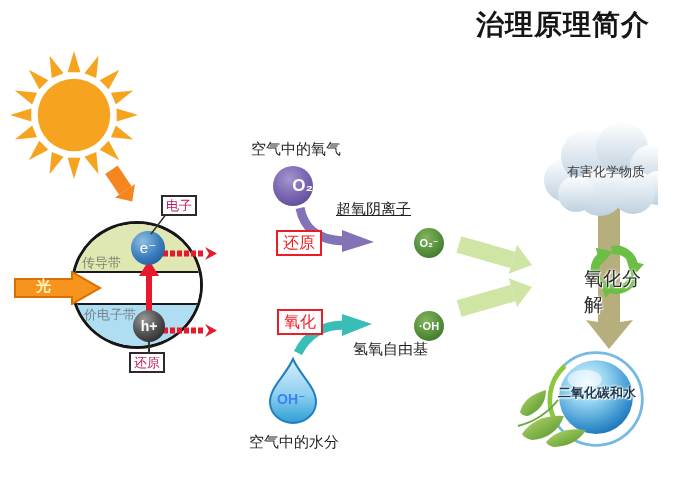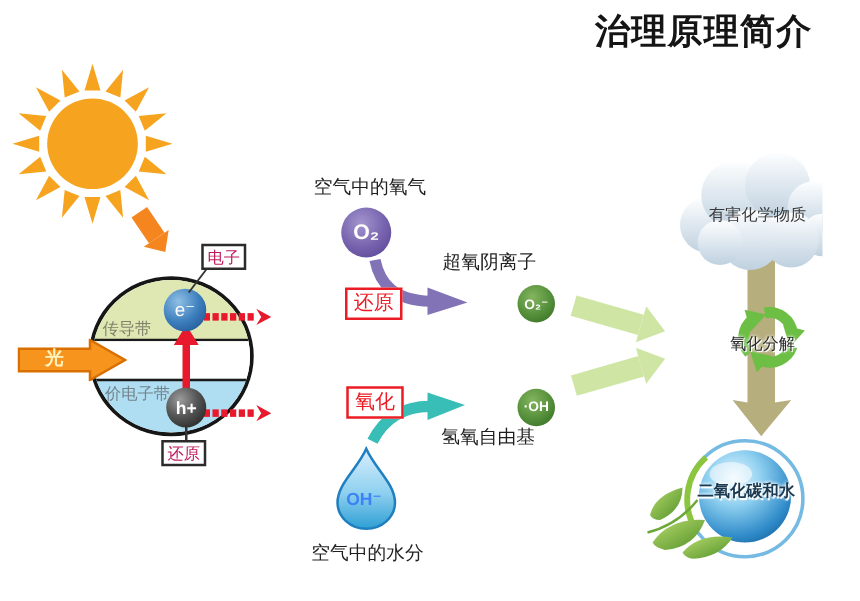--- a/index.html
+++ b/index.html
@@ -154,27 +154,27 @@
   <div class="conn-v" style="left:148px; top:341px; height:12px;"></div>
   <div class="kbox" style="left:129px; top:352px;">还原</div>
 
   <div class="abs lbl" style="left:251px; top:140px;">空气中的氧气</div>
 
   <svg class="abs" style="left:292px; top:206px;" width="92" height="46" viewBox="0 0 92 46">
     <path d="M8,2 C12,22 24,34 52,35" stroke="#8273B6" stroke-width="9" fill="none"></path>
     <polygon points="50,24 82,36 50,46" fill="#8273B6"></polygon>
   </svg>
 
-  <div class="ball ball-o2" style="left:273px; top:166px;">
+  <div class="ball ball-o2" style="left:273px; top:166px;justify-content:flex-end;">
     <span>O₂</span>
   </div>
 
   <div class="rbox" style="left:276px; top:230px;">还原</div>
 
-  <div class="abs lbl" style="left:354px; top:200px;">超氧阴离子</div>
+  <div class="abs lbl" style="left:336px; top:200px;text-decoration:underline;">超氧阴离子</div>
   <div class="ball ball-g" style="left:382px; top:228px;">
     <span>O₂⁻</span>
   </div>
 
   <svg class="abs" style="left:290px; top:307px;" width="92" height="50" viewBox="0 0 92 50">
     <path d="M8,46 C18,26 34,18 54,18" stroke="#38BEB6" stroke-width="9" fill="none"></path>
     <polygon points="52,7 82,17 52,29" fill="#38BEB6"></polygon>
   </svg>
 
   <div class="rbox" style="left:277px; top:309px;">氧化</div>
@@ -232,21 +232,21 @@
   <div class="abs" style="left:567px; top:163px; font-size:13px; color:#3a3a3a;">有害化学物质</div>
 
   <svg class="abs" style="left:586px; top:242px;" width="58" height="56" viewBox="0 0 60 56">
     <g id="rseg">
       <path d="M14,41 A19,19 0 0 1 17,13" stroke="#6CBE45" stroke-width="9" fill="none"></path>
       <polygon points="10,5 28,9 15,23" fill="#6CBE45"></polygon>
     </g>
     <use href="#rseg" transform="rotate(120 30 28)"></use>
     <use href="#rseg" transform="rotate(240 30 28)"></use>
   </svg>
-  <div class="abs shadowed" style="left:584px; top:266px; font-size:13px; color:#2b2b2b;">氧化分解</div>
+  <div class="abs shadowed" style="left:584px; top:266px; font-size:19px; color:#2b2b2b;">氧化分解</div>
 
   <svg class="abs" style="left:544px; top:347px;" width="104" height="104" viewBox="0 0 110 110">
     <defs>
       <radialGradient id="sg" cx="0.38" cy="0.3" r="0.85">
         <stop offset="0" stop-color="#E8F7FE"></stop>
         <stop offset="0.35" stop-color="#8FD0F0"></stop>
         <stop offset="0.75" stop-color="#2F8BC9"></stop>
         <stop offset="1" stop-color="#145C94"></stop>
       </radialGradient>
     </defs>

